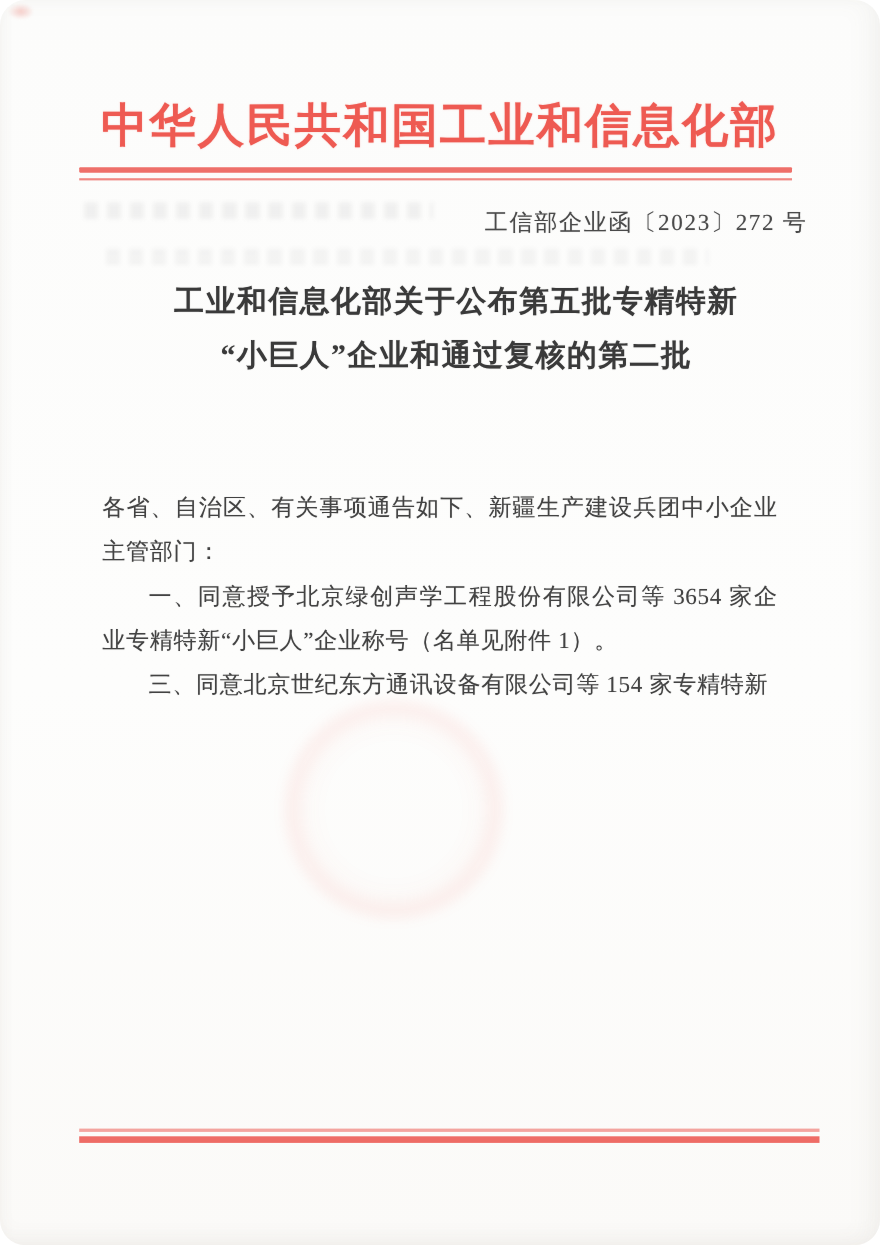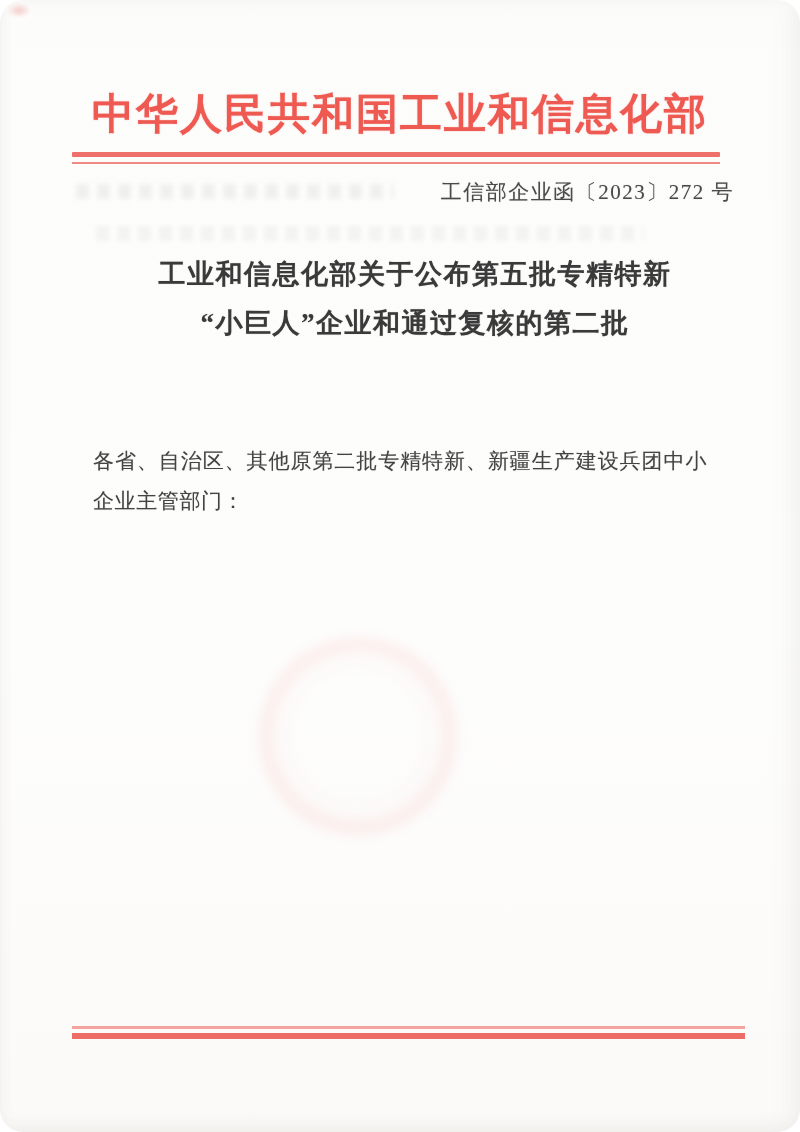--- a/index.html
+++ b/index.html
@@ -56,21 +56,21 @@
     border-radius: 1px;
   }
   .rule-top .rule-thin {
     height: 2px;
     margin-top: 5px;
     background: var(--rule-red, #ec5c55);
     opacity: 0.72;
   }
   .doc-number {
     position: absolute;
-    top: 178px;
+    top: 188px;
     right: 66px;
     font-size: 21px;
     letter-spacing: 1.5px;
     color: #4a4a4a;
     text-shadow: 0 0 1px rgba(70,70,70,0.35);
     white-space: nowrap;
   }
 
   
   .title {
@@ -173,21 +173,23 @@
   </div>
 
   <div class="doc-number">工信部企业函〔2023〕272 号</div>
 
   <div class="title">
     <div>工业和信息化部关于公布第五批专精特新</div>
     <div>“小巨人”企业和通过复核的第二批</div>
   </div>
 
   <div class="body-text">
-    <p class="salutation">各省、自治区、其他原第二批专精特新、新疆生产建设兵团中小企业主管部门：</p>
+    <p class="salutation">各省、自治区、有关事项通告如下、新疆生产建设兵团中小企业主管部门：</p>
+    <p class="indent">一、同意授予北京绿创声学工程股份有限公司等 3654 家企业专精特新“小巨人”企业称号（名单见附件 1）。</p>
+    <p class="indent">三、同意北京世纪东方通讯设备有限公司等 154 家专精特新</p>
   </div>
 
   <div class="rule-bottom">
     <div class="rule-thin"></div>
     <div class="rule-thick"></div>
   </div>
 
 </div>
 
 </body></html>

